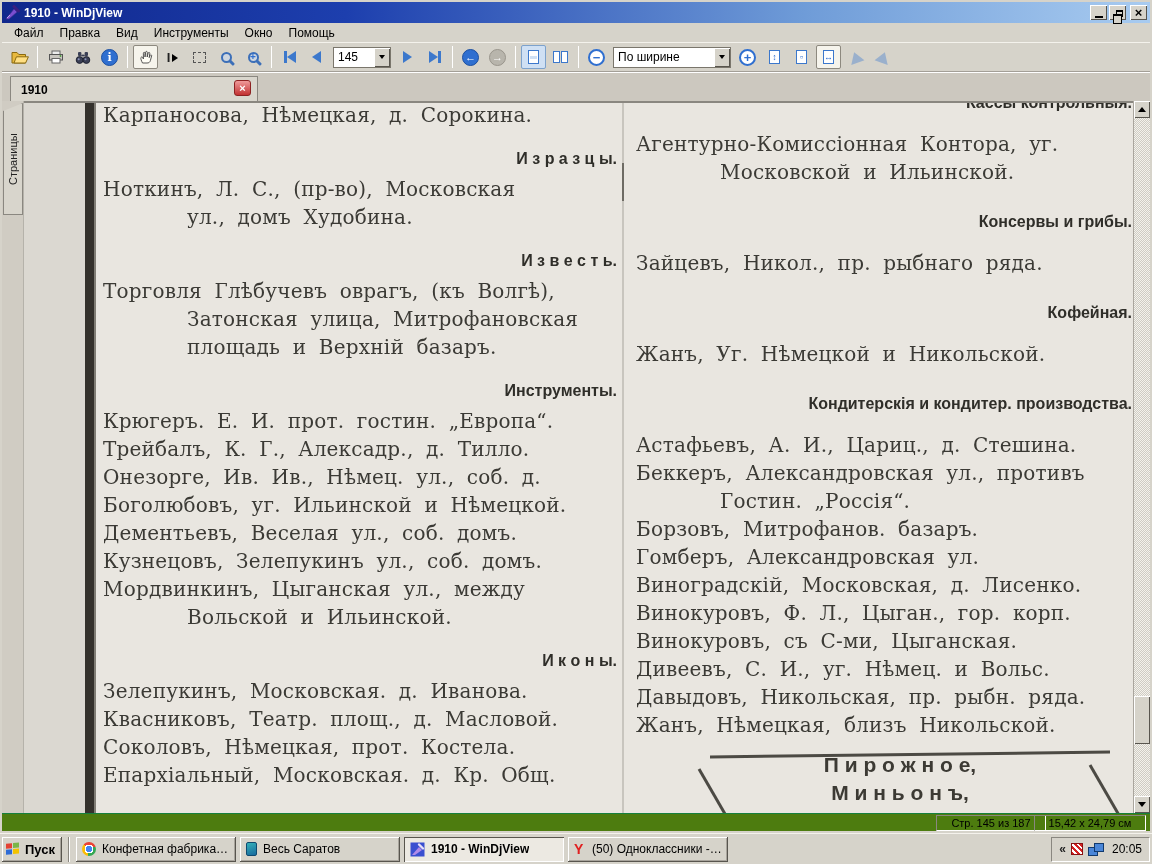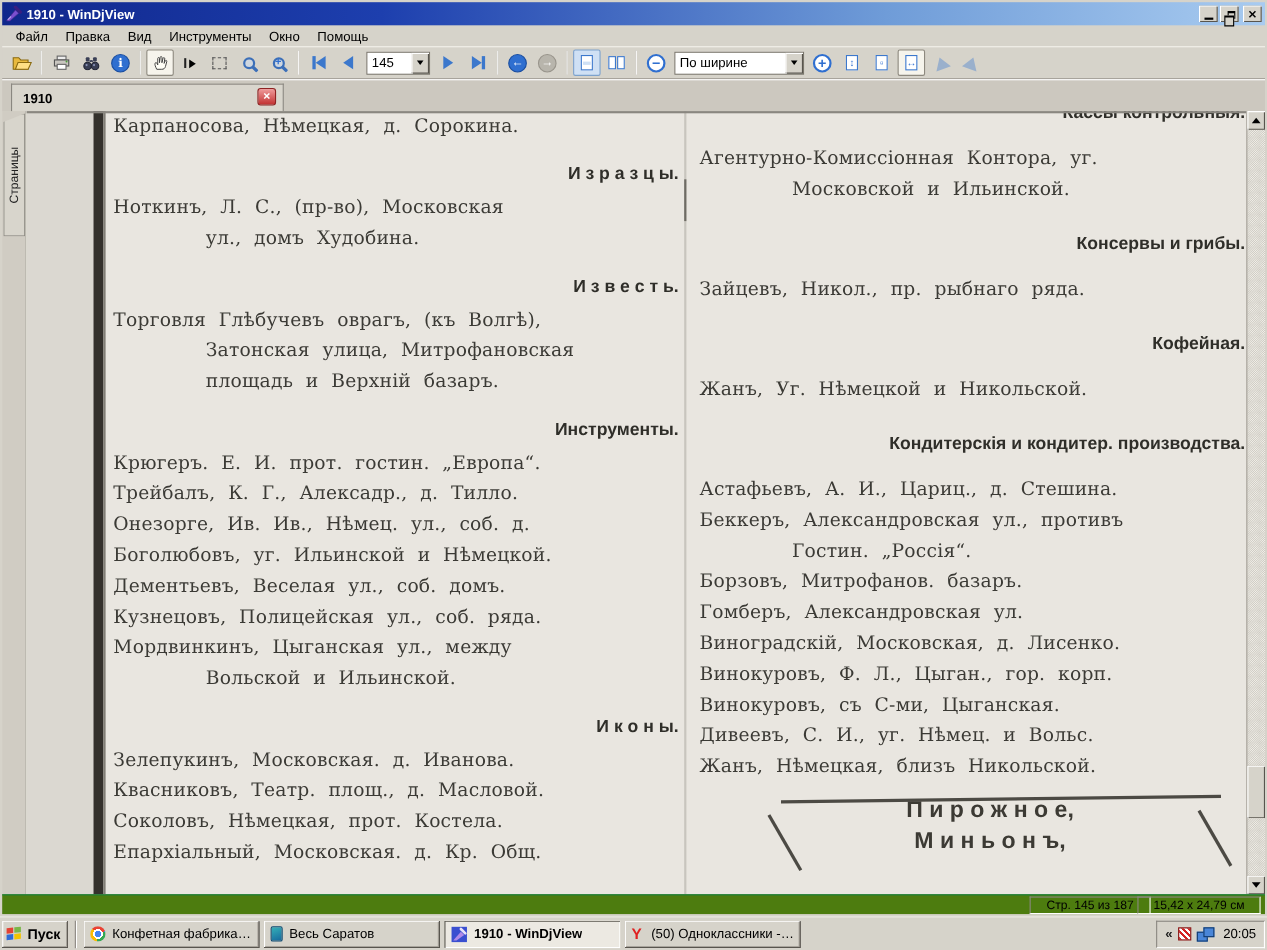--- a/index.html
+++ b/index.html
@@ -98,21 +98,21 @@
   .spine-lite { position:absolute; left:70px; top:0; bottom:0; width:2px; background:#807d75; z-index:4; }
   .margin-left-zone { position:absolute; left:0; top:0; bottom:0; width:61px; background:#dbd8d1; }
   .gutter { position:absolute; left:598px; top:0; bottom:0; width:2px; background:#c8c5be; }
   .gutter-dark { position:absolute; left:598px; top:62px; height:38px; width:2px; background:#6e6b64; }
 
   .doc-col { position:absolute; }
   .left-col  { left:79px;  top:0;     width:514px; }
   .right-col { left:612px; top:-12px; width:496px; }
 
   .doc-entry, .doc-cont {
-      font-family:"DejaVu Serif", serif; font-size:17px; line-height:28px;
+      font-family:"DejaVu Serif", serif; font-size:20px; line-height:28px;
       color:#3b3a35; word-spacing:6px; letter-spacing:.2px; white-space:nowrap; }
   .doc-cont { padding-left:84px; }
   .doc-header { font-family:"Liberation Sans", sans-serif; font-weight:bold; font-size:16px;
                 line-height:28px; text-align:right; color:#2f2e29; }
   .left-col  .doc-header { margin:16px 0 2px; }
   .right-col .doc-header { margin:22px 0 13px; }
   .right-col > .doc-entry:nth-child(2) { margin-top:8px; }
   .right-col > .doc-header:first-child { margin-top:0; }
 
   .ad { position:relative; margin:12px 0 0 60px; width:408px; height:78px; }
@@ -357,21 +357,21 @@
             <div class="doc-header">И з в е с т ь.</div>
             <div class="doc-entry">Торговля Глѣбучевъ оврагъ, (къ Волгѣ),</div>
             <div class="doc-cont">Затонская улица, Митрофановская</div>
             <div class="doc-cont">площадь и Верхній базаръ.</div>
             <div class="doc-header">Инструменты.</div>
             <div class="doc-entry">Крюгеръ. Е. И. прот. гостин. „Европа“.</div>
             <div class="doc-entry">Трейбалъ, К. Г., Алексадр., д. Тилло.</div>
             <div class="doc-entry">Онезорге, Ив. Ив., Нѣмец. ул., соб. д.</div>
             <div class="doc-entry">Боголюбовъ, уг. Ильинской и Нѣмецкой.</div>
             <div class="doc-entry">Дементьевъ, Веселая ул., соб. домъ.</div>
-            <div class="doc-entry">Кузнецовъ, Полицейская ул., соб. ряда.</div>
+            <div class="doc-entry">Кузнецовъ, Зелепукинъ ул., соб. домъ.</div>
             <div class="doc-entry">Мордвинкинъ, Цыганская ул., между</div>
             <div class="doc-cont">Вольской и Ильинской.</div>
             <div class="doc-header">И к о н ы.</div>
             <div class="doc-entry">Зелепукинъ, Московская. д. Иванова.</div>
             <div class="doc-entry">Квасниковъ, Театр. площ., д. Масловой.</div>
             <div class="doc-entry">Соколовъ, Нѣмецкая, прот. Костела.</div>
             <div class="doc-entry">Епархіальный, Московская. д. Кр. Общ.</div>
           </div>
 
         <div class="doc-col right-col" id="right-column">
@@ -386,20 +386,21 @@
             <div class="doc-header">Кондитерскія и кондитер. производства.</div>
             <div class="doc-entry">Астафьевъ, А. И., Цариц., д. Стешина.</div>
             <div class="doc-entry">Беккеръ, Александровская ул., противъ</div>
             <div class="doc-cont">Гостин. „Россія“.</div>
             <div class="doc-entry">Борзовъ, Митрофанов. базаръ.</div>
             <div class="doc-entry">Гомберъ, Александровская ул.</div>
             <div class="doc-entry">Виноградскій, Московская, д. Лисенко.</div>
             <div class="doc-entry">Винокуровъ, Ф. Л., Цыган., гор. корп.</div>
             <div class="doc-entry">Винокуровъ, съ С-ми, Цыганская.</div>
             <div class="doc-entry">Дивеевъ, С. И., уг. Нѣмец. и Вольс.</div>
+            <div class="doc-entry">Давыдовъ, Никольская, пр. рыбн. ряда.</div>
             <div class="doc-entry">Жанъ, Нѣмецкая, близъ Никольской.</div>
             <div class="ad">
               <div class="ad-top"></div>
               <div class="ad-side l"></div>
               <div class="ad-side r"></div>
               <div class="ad-line first">П и р о ж н о е,</div>
               <div class="ad-line">М и н ь о н ъ,</div>
             </div>
           </div>
       </div>

